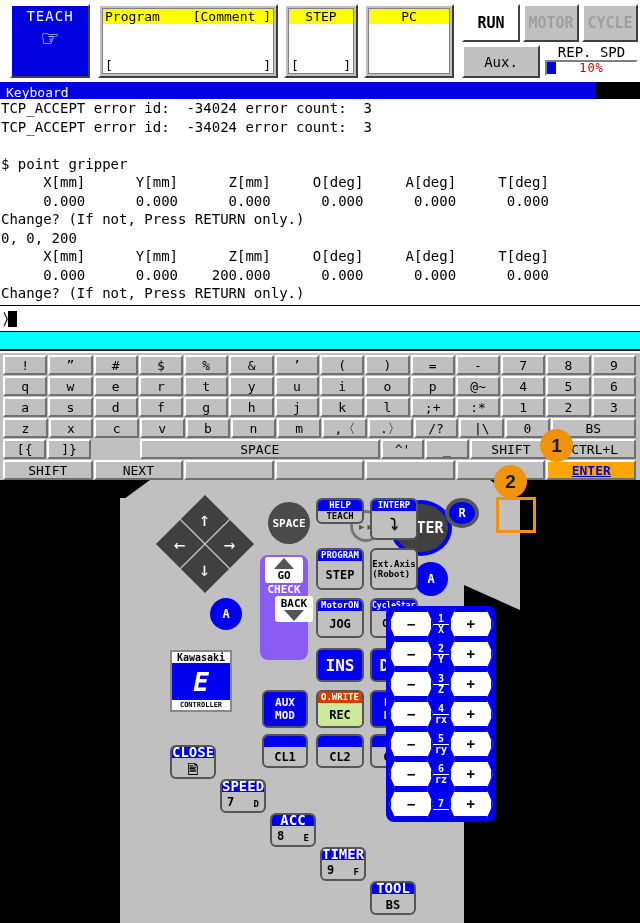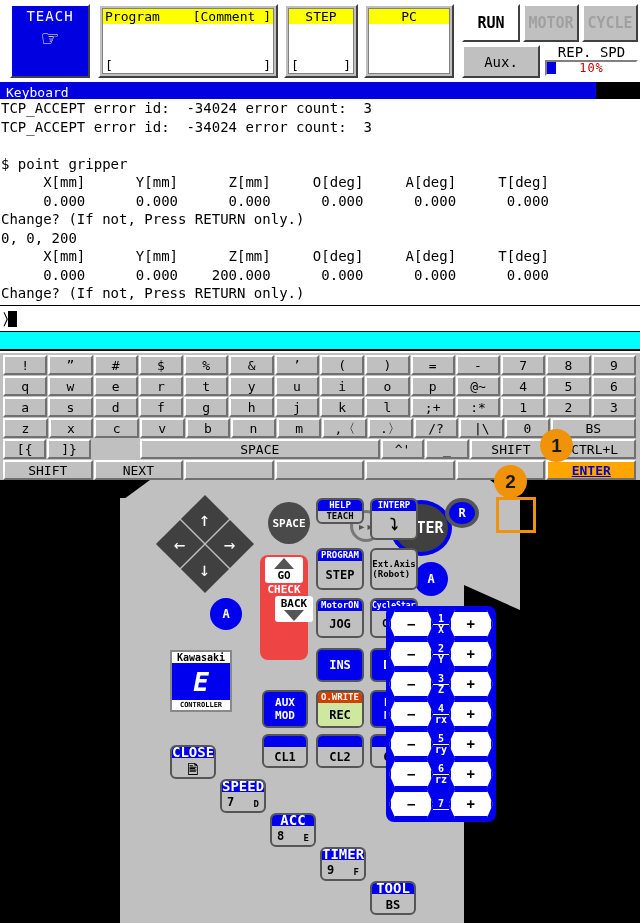--- a/index.html
+++ b/index.html
@@ -83,28 +83,28 @@
   .round-dark{border-radius:50%;background:#4a4a4a;color:#fff;display:flex;align-items:center;
       justify-content:center;font-size:12px;font-weight:bold;}
   .round-blue{border-radius:50%;background:#0000ee;color:#fff;display:flex;align-items:center;
       justify-content:center;font-size:12px;font-weight:bold;}
   .fkey{background:#c0c0c0;border:2px solid #555;border-radius:6px;box-sizing:border-box;overflow:hidden;
      display:flex;flex-direction:column;}
   .fkey .cap{background:#0000ee;color:#fff;font-size:9px;line-height:11px;text-align:center;font-weight:bold;}
   .fkey .bot{flex:1;display:flex;align-items:center;justify-content:center;font-size:12px;font-weight:bold;color:#000;}
   .fkey .bot.small{font-size:9px;line-height:10px;flex-direction:column;}
   .bluekey{background:#0000ee;border:2px solid #555;border-radius:6px;color:#fff;
-     display:flex;align-items:center;justify-content:center;font-size:12px;font-weight:bold;box-sizing:border-box;}
+     display:flex;align-items:center;justify-content:center;font-size:16px;font-weight:bold;box-sizing:border-box;}
   .numkey{background:#c0c0c0;border:2px solid #555;border-radius:6px;box-sizing:border-box;overflow:hidden;
      display:flex;flex-direction:column;position:relative;}
   .numkey .cap{background:#0000ee;color:#fff;font-size:14px;line-height:11px;text-align:center;font-weight:bold;}
   .numkey .n{position:absolute;left:5px;top:14px;font-size:12px;font-weight:bold;}
   .numkey .a{position:absolute;right:5px;bottom:2px;font-size:9px;font-weight:bold;}
   .numkey .c{flex:1;display:flex;align-items:center;justify-content:center;font-size:12px;font-weight:bold;padding-top:2px;}
-  #gocheck{background:#ef4444;border-radius:8px;display:flex;flex-direction:column;align-items:center;
+  #gocheck{background:#8b5cf6;border-radius:8px;display:flex;flex-direction:column;align-items:center;
      color:#fff;font-size:11px;font-weight:bold;padding:2px 0;box-sizing:border-box;}
   #gocheck .wbox{background:#fff;color:#000;width:38px;display:flex;flex-direction:column;align-items:center;}
   .tri-up{width:0;height:0;border-left:10px solid transparent;border-right:10px solid transparent;border-bottom:11px solid #555;}
   .tri-dn{width:0;height:0;border-left:10px solid transparent;border-right:10px solid transparent;border-top:11px solid #555;}
   #kawalogo{background:#fff;border:2px solid #888;width:62px;height:62px;box-sizing:border-box;
      display:flex;flex-direction:column;align-items:center;}
   #kawalogo .t{font-size:10px;font-weight:bold;line-height:11px;color:#000;}
   #kawalogo .e{background:#0000ee;color:#fff;width:100%;flex:1;display:flex;align-items:center;
      justify-content:center;font-size:26px;font-weight:bold;font-style:italic;}
   #kawalogo .b{font-size:7px;font-weight:bold;line-height:10px;}

